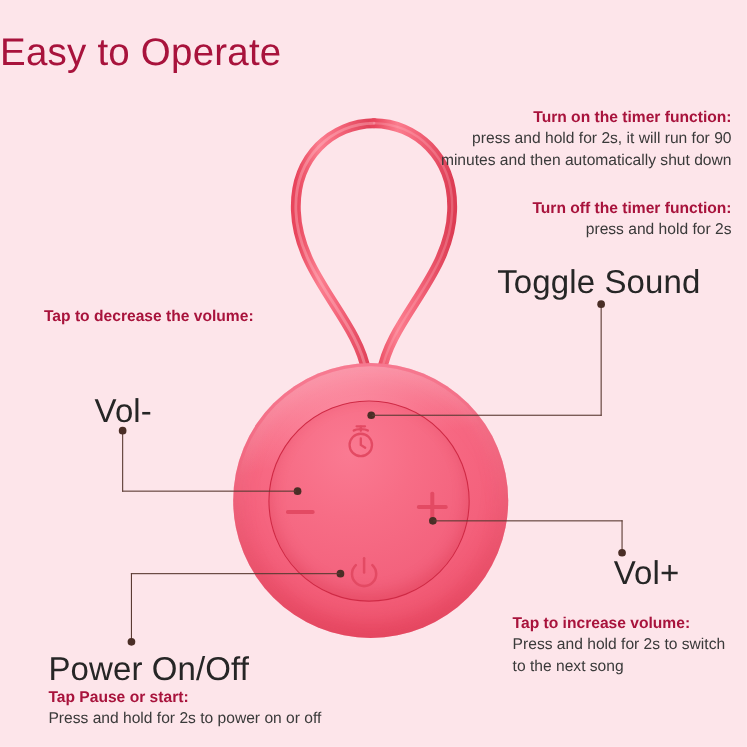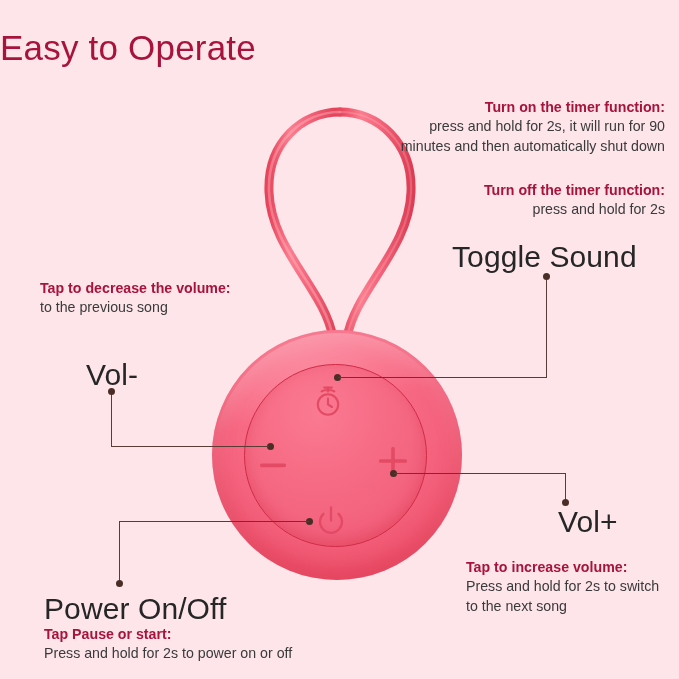--- a/index.html
+++ b/index.html
@@ -216,21 +216,20 @@
 
   <div class="block ta-r" style="left:345px; top:181px; width:320px;">
     <span class="ln lead">Turn off the timer function:</span>
     <span class="ln">press and hold for 2s</span>
   </div>
 
   <div class="head" style="left:452px; top:240px;">Toggle Sound</div>
 
   <div class="block ta-l" style="left:28px; top:279px; width:260px;margin-left:12px;">
     <span class="ln lead">Tap to decrease the volume:</span>
-    <span class="ln">to the previous song</span>
   </div>
 
   <div class="head" style="left:86px; top:358px;">Vol-</div>
 
   <div class="head" style="left:558px; top:505px;">Vol+</div>
 
   <div class="block ta-l" style="left:466px; top:558px; width:215px;">
     <span class="ln lead">Tap to increase volume:</span>
     <span class="ln">Press and hold for 2s to switch</span>
     <span class="ln">to the next song</span>

